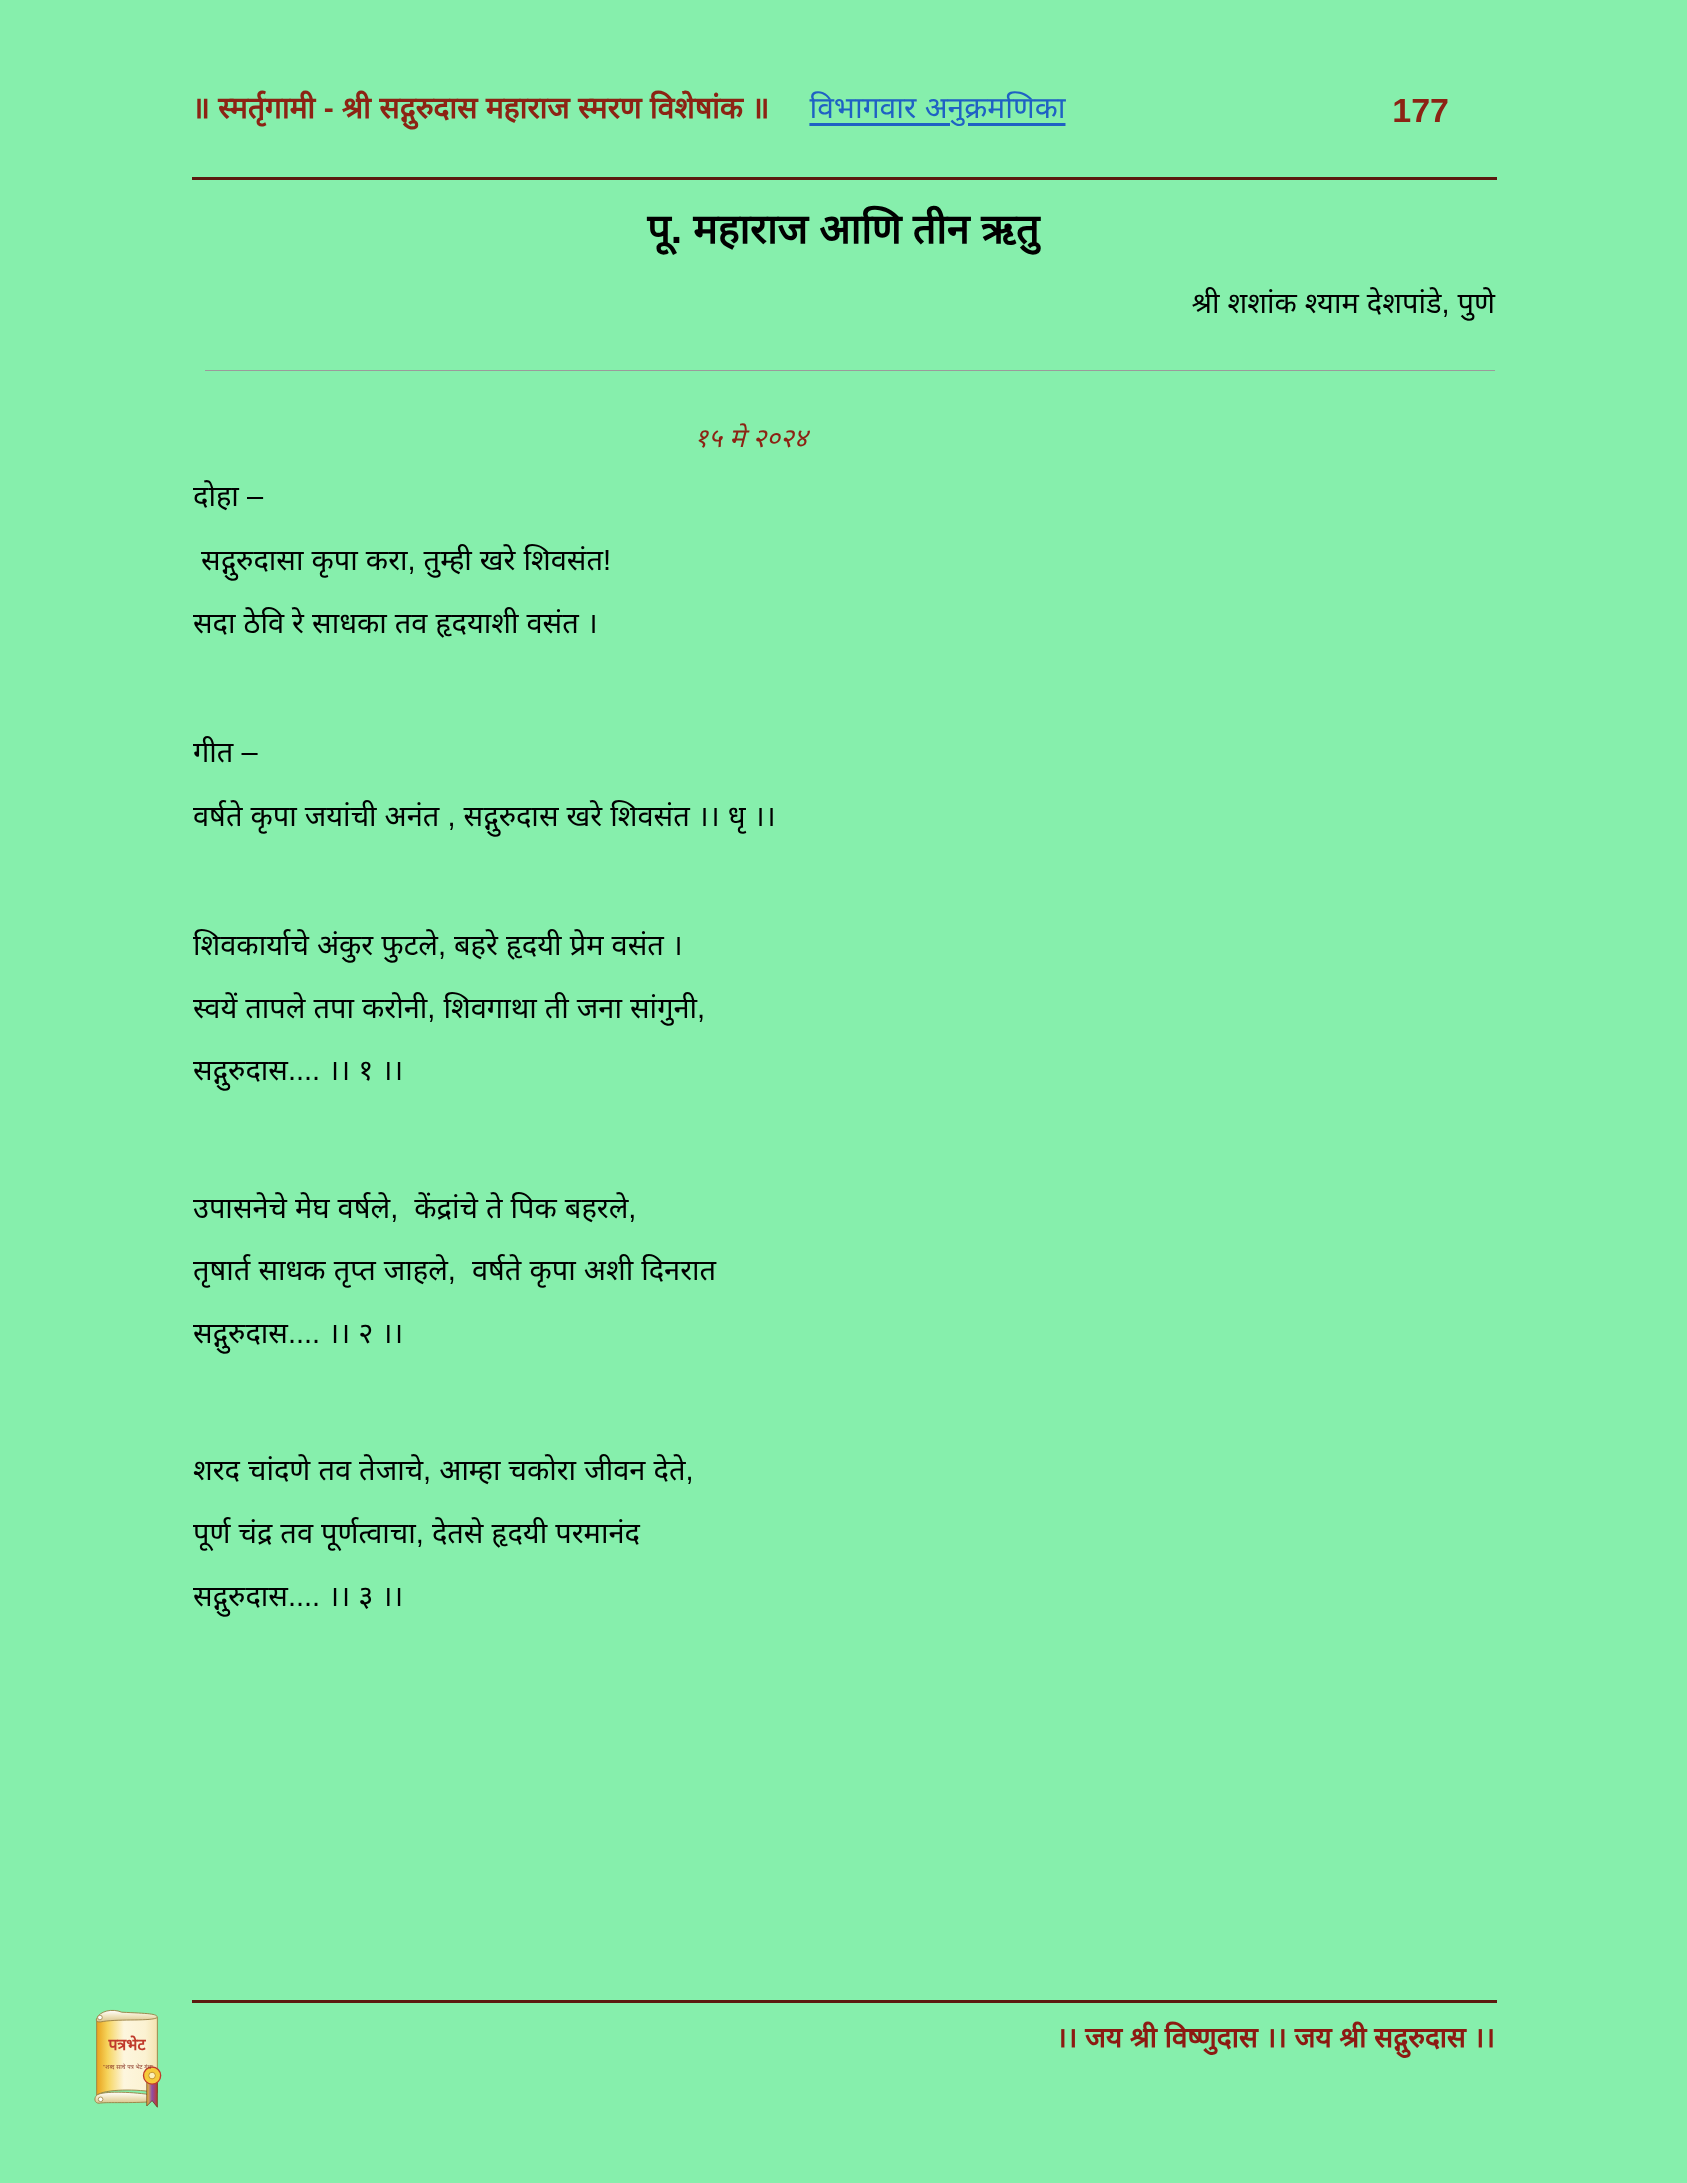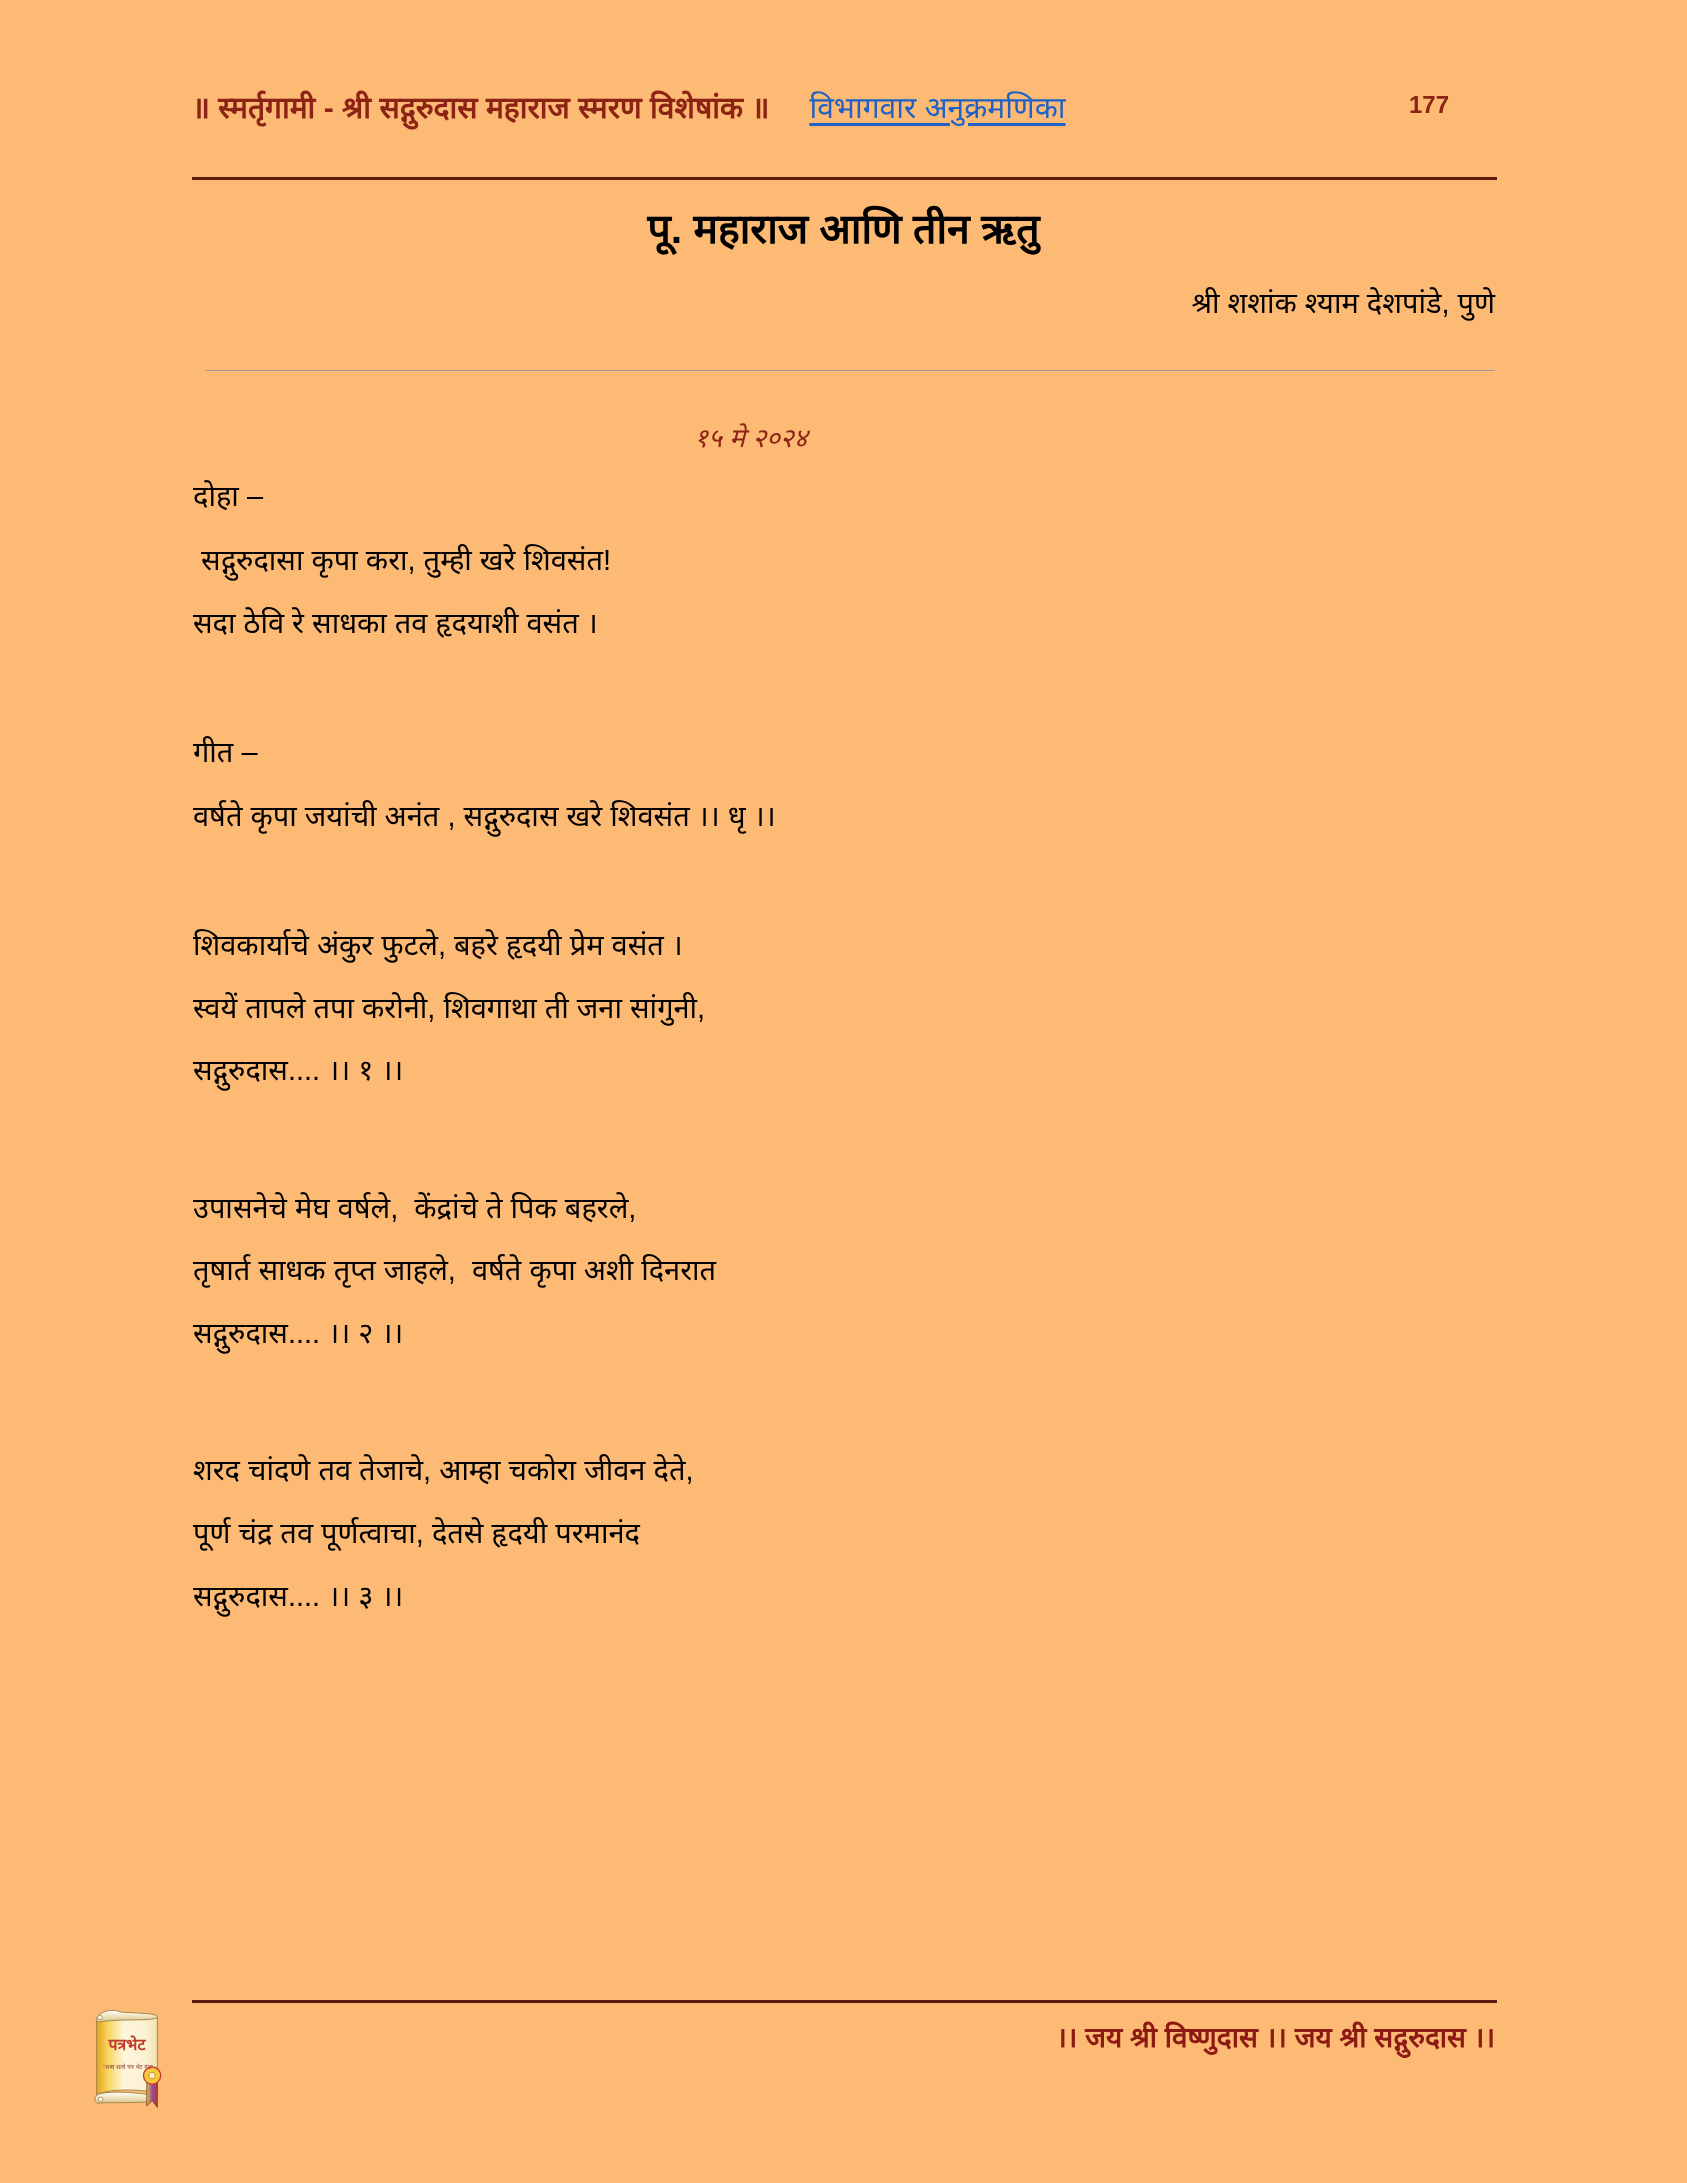--- a/index.html
+++ b/index.html
@@ -6,21 +6,21 @@
   html, body {
     width: 1687px;
     height: 2183px;
     background: #ffffff;
     font-family: "Liberation Sans", sans-serif;
   }
   .page {
     position: relative;
     width: 1687px;
     height: 2183px;
-    background: #fdba74;
+    background: #86efac;
     overflow: hidden;
   }
 
   
   .header {
     position: absolute;
     left: 192px;
     top: 93px;
     width: 1303px;
     height: 53px;
@@ -41,21 +41,21 @@
     color: #1f61c4;
     text-decoration: underline;
     text-underline-offset: 5.3px;
     text-decoration-thickness: 2.6px;
     margin-left: 40px;
     white-space: nowrap;
     line-height: 1.0;
     cursor: pointer;
   }
   .header-pageno {
-    font-size: 24px;
+    font-size: 34px;
     font-weight: bold;
     color: #8c2314;
     margin-left: auto;
     padding-right: 46px;
     line-height: 1.0;
   }
   .header-rule {
     position: absolute;
     left: 192px;
     top: 177px;

